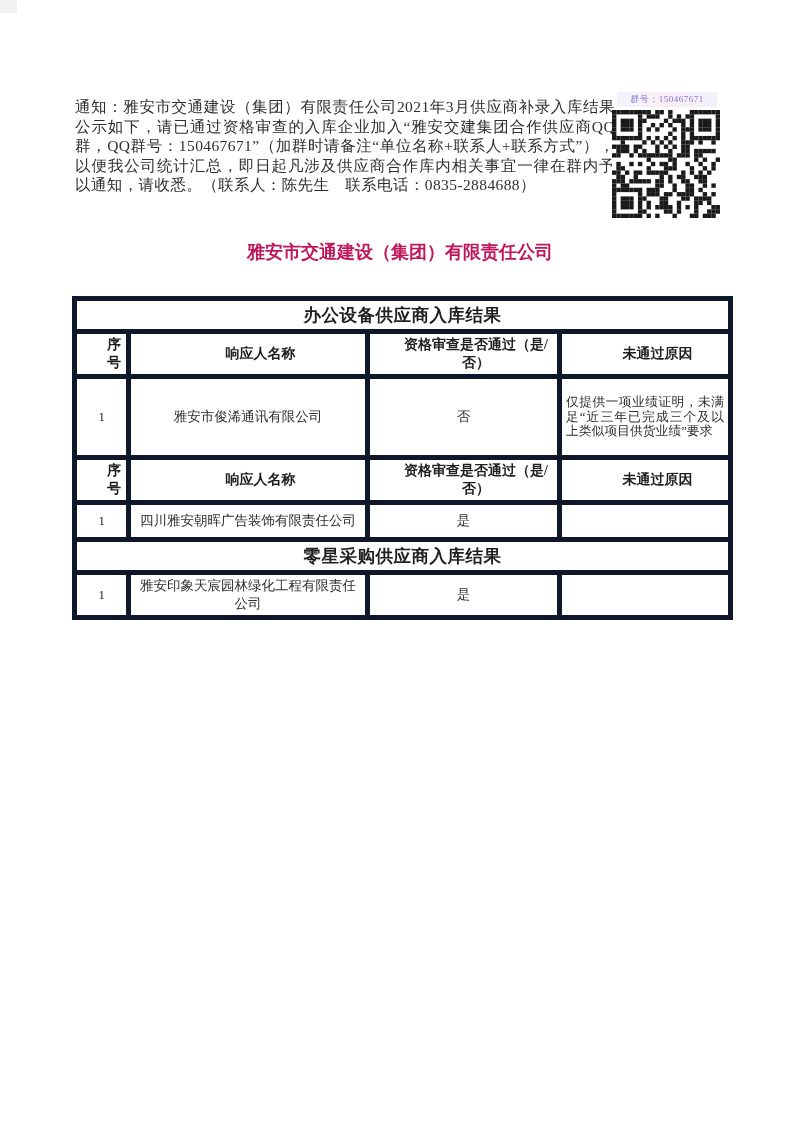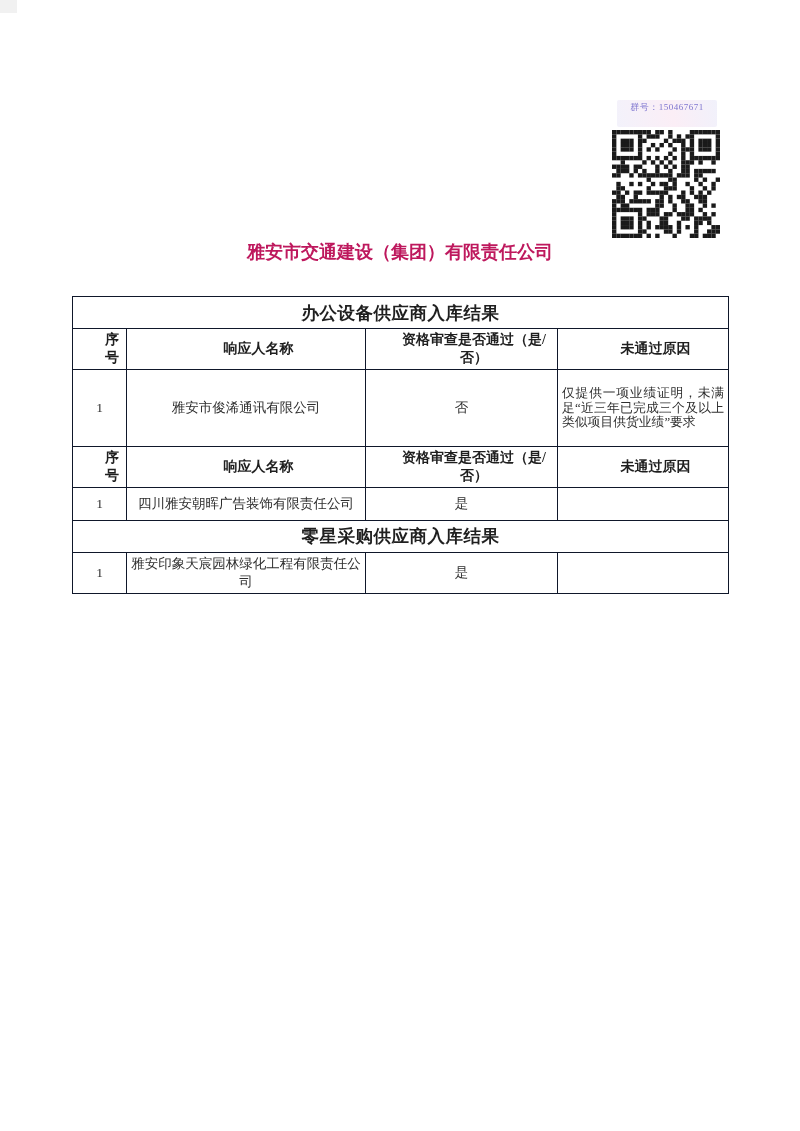--- a/index.html
+++ b/index.html
@@ -29,22 +29,22 @@
     color:#2f2f2f;
   }
   
   .qr-wrap {
     position:absolute; left:612px; top:88px;
     width:110px;
     text-align:center;
   }
   .qr-label {
     display:block;
-    margin:12px auto 3px auto;
-    width:100px; height:27px;
+    margin:4px auto 3px auto;
+    width:100px; height:15px;
     font-size:9px; line-height:15px;
     color:#7d74cf;
     background:linear-gradient(78deg,#f3f2fb 0%,#fbeef6 55%,#f1f1fb 100%);
     border-radius:2px;
     letter-spacing:0.5px;
     white-space:nowrap;
   }
   .qr-box {
     width:108px; height:108px;
     background:#ffffff;
@@ -62,21 +62,21 @@
   
   .result-table {
     position:absolute; left:72px; top:296px;
     width:656px;
     border-collapse:collapse;
     table-layout:fixed;
     font-size:13.5px;
     color:#2e2e2e;
   }
   .result-table td {
-    border:1px solid #0f172a;
+    border:5px solid #0f172a;
     text-align:center;
     vertical-align:middle;
     padding:2px 3px;
     font-family:Liberation Serif, serif;
   }
   .result-table tr.section-row td {
     font-weight:bold;
     font-size:17.5px;
     height:32px;
     letter-spacing:0.5px;
@@ -98,20 +98,21 @@
     padding:16px 4px;
   }
 </style>
 </head>
 <body>
 
 <div class="page">
 
   <div class="scan-artifact"></div>
 
+  <div class="notice">通知：雅安市交通建设（集团）有限责任公司2021年3月供应商补录入库结果公示如下，请已通过资格审查的入库企业加入“雅安交建集团合作供应商QQ群，QQ群号：150467671”（加群时请备注“单位名称+联系人+联系方式”），以便我公司统计汇总，即日起凡涉及供应商合作库内相关事宜一律在群内予以通知，请收悉。（联系人：陈先生　联系电话：0835-2884688）</div>
 
   <div class="qr-wrap">
     <span class="qr-label">群号：150467671</span>
     <div class="qr-box">
       <svg id="qr-svg" width="108" height="108" viewBox="0 0 108 108">
           <rect x="0.00" y="0.00" width="4.37" height="4.37" fill="#1a1a1a"></rect>
           <rect x="4.32" y="0.00" width="4.37" height="4.37" fill="#1a1a1a"></rect>
           <rect x="8.64" y="0.00" width="4.37" height="4.37" fill="#1a1a1a"></rect>
           <rect x="12.96" y="0.00" width="4.37" height="4.37" fill="#1a1a1a"></rect>
           <rect x="17.28" y="0.00" width="4.37" height="4.37" fill="#1a1a1a"></rect>

